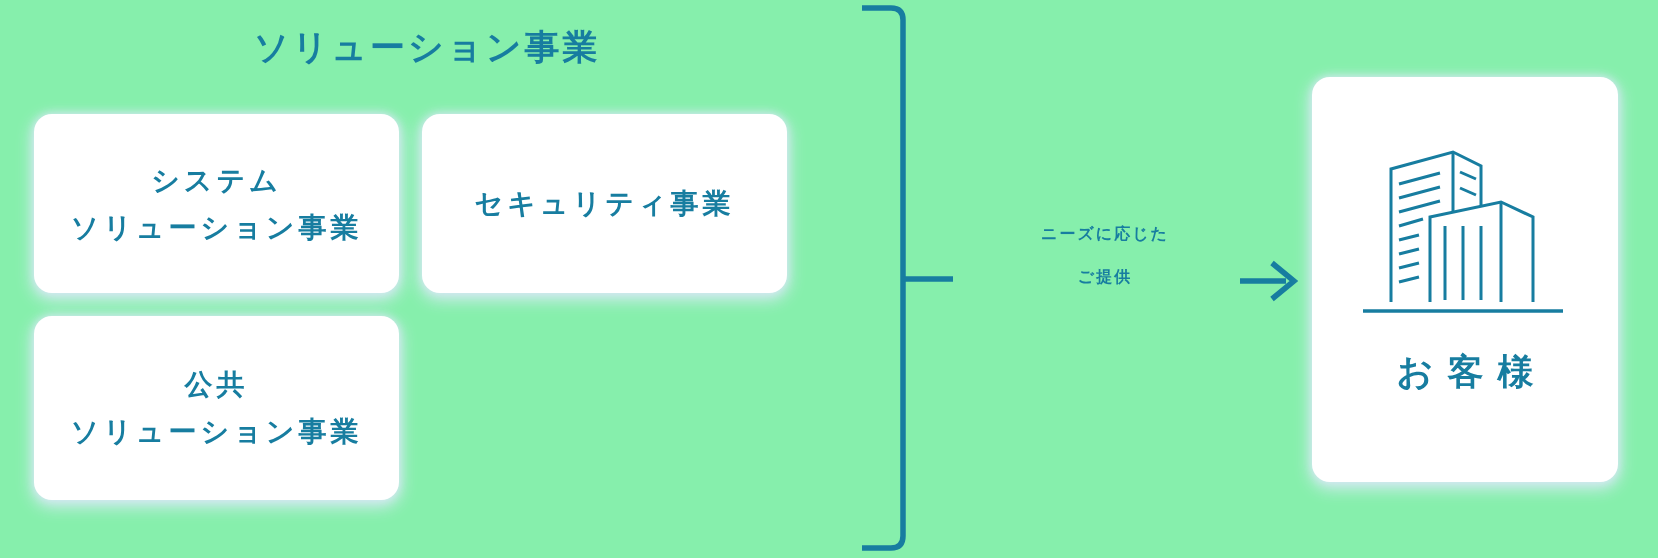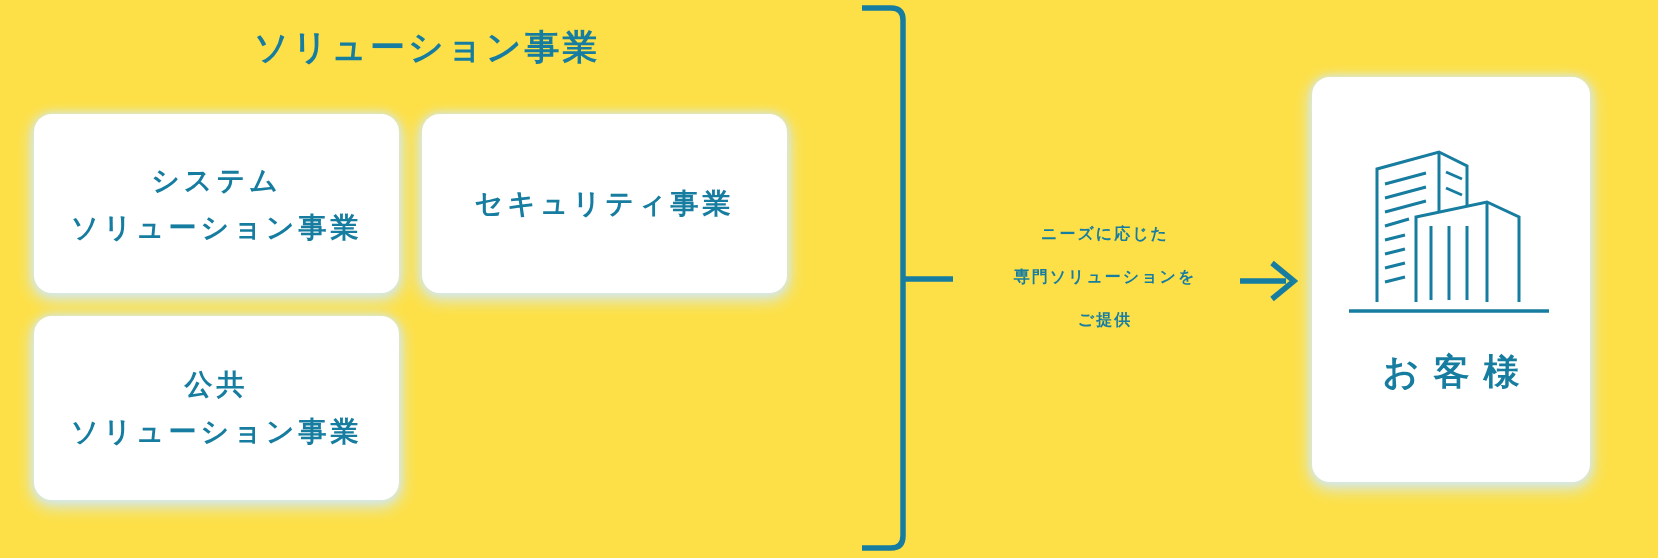--- a/index.html
+++ b/index.html
@@ -1,19 +1,19 @@
 <!DOCTYPE html>
 <html style="--accent: #177DA0; --glow: #D3E9F1;"><head>
 <meta charset="utf-8">
 <style>
   :root { --accent:#177DA0; --glow:#D3E9F1; }
   * { box-sizing:border-box; }
   body { margin:0; background:#fff; }
   .canvas {
-    position:relative; width:1658px; height:558px; background:#fde047;
+    position:relative; width:1658px; height:558px; background:#86efac;
     font-family:Liberation Sans, sans-serif;
     color:var(--accent); overflow:hidden;
   }
   .group-title {
     position:absolute; left:34px; top:24px; width:786px; margin:0;
     text-align:center; font-size:35px; font-weight:bold; letter-spacing:3px;
   }
   .cards-grid {
     position:absolute; left:34px; top:114px;
     display:grid; grid-template-columns:365px 365px; grid-template-rows:179px 184px;
@@ -32,21 +32,21 @@
   .bracket path { stroke:currentColor; stroke-width:5.5; fill:none; }
   .flow-text {
     position:absolute; left:955px; top:212px; width:300px;
     text-align:center; font-size:16px; font-weight:bold; line-height:43px;
     letter-spacing:2px;
   }
   .flow-text .line { display:block; }
   .arrow { position:absolute; left:1238px; top:258px; width:60px; height:46px; }
   .arrow path { stroke:currentColor; stroke-width:5.5; fill:none; }
   .customer-card {
-    position:absolute; left:1312px; top:77px; width:278px; height:405px;
+    position:absolute; left:1312px; top:77px; width:306px; height:405px;
     background:#fff; border-radius:18px;
     box-shadow:0 0 8px var(--glow), 0 5px 16px 2px var(--glow);
     display:flex; flex-direction:column; align-items:center; justify-content:center;
   }
   .building-icon { width:208px; height:172px; margin-top:-18px; }
   .building-icon path { stroke:currentColor; fill:none; stroke-width:3; }
   .building-icon path.ground { stroke-width:3.5; }
   .customer-label {
     margin-top:32px; font-size:36px; font-weight:bold;
     letter-spacing:14px; padding-left:14px;
@@ -73,21 +73,20 @@
     </div>
   </div>
 
   <svg class="bracket" viewBox="0 0 110 558" aria-hidden="true">
     <path d="M7 8 H36 Q48 8 48 20 V536 Q48 548 36 548 H7"></path>
     <path d="M48 279 H98"></path>
   </svg>
 
   <div class="flow-text">
     <span class="line">ニーズに応じた</span>
-    <span class="line">専門ソリューションを</span>
     <span class="line">ご提供</span>
   </div>
 
   <svg class="arrow" viewBox="0 0 60 46" aria-hidden="true">
     <path d="M2 23 H48"></path>
     <path d="M34 5 L56 23 L34 41"></path>
   </svg>
 
   <div class="customer-card">
     <svg class="building-icon" viewBox="0 0 208 172" aria-hidden="true">

